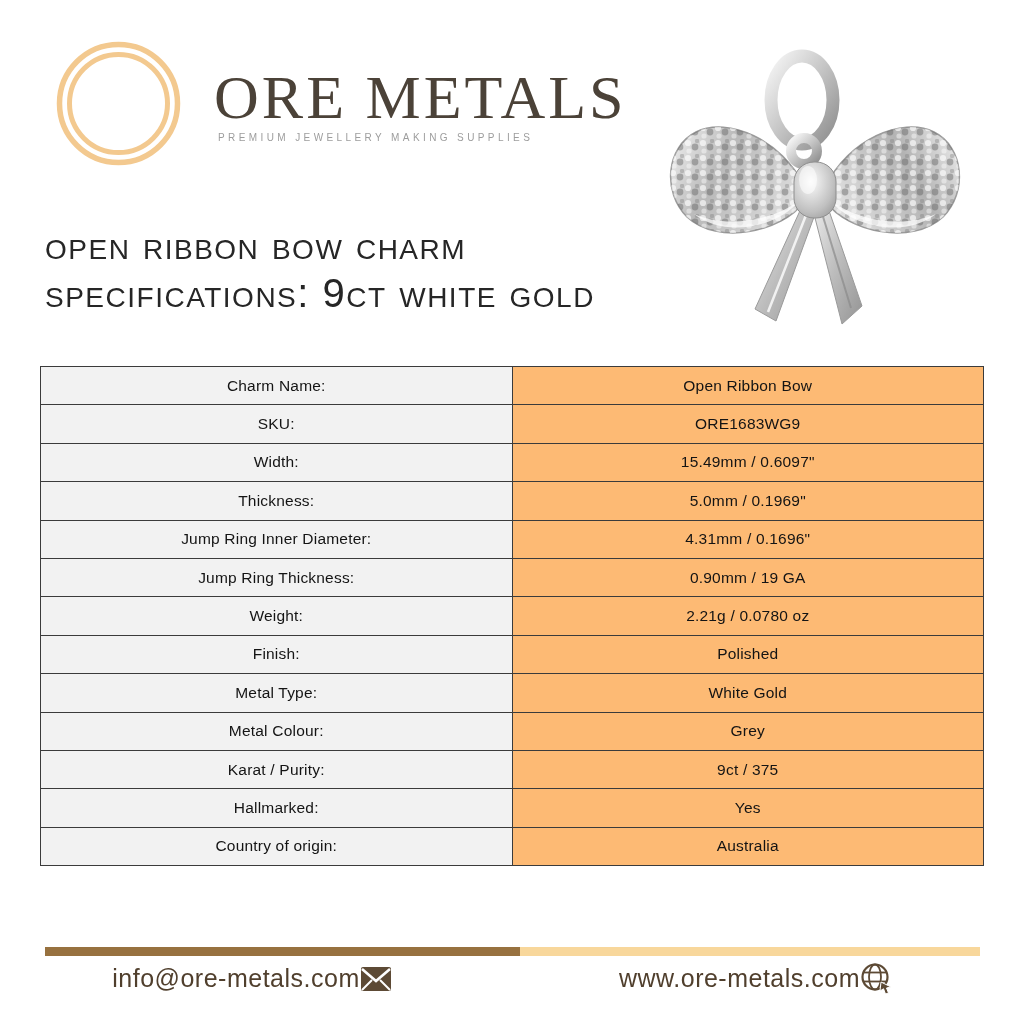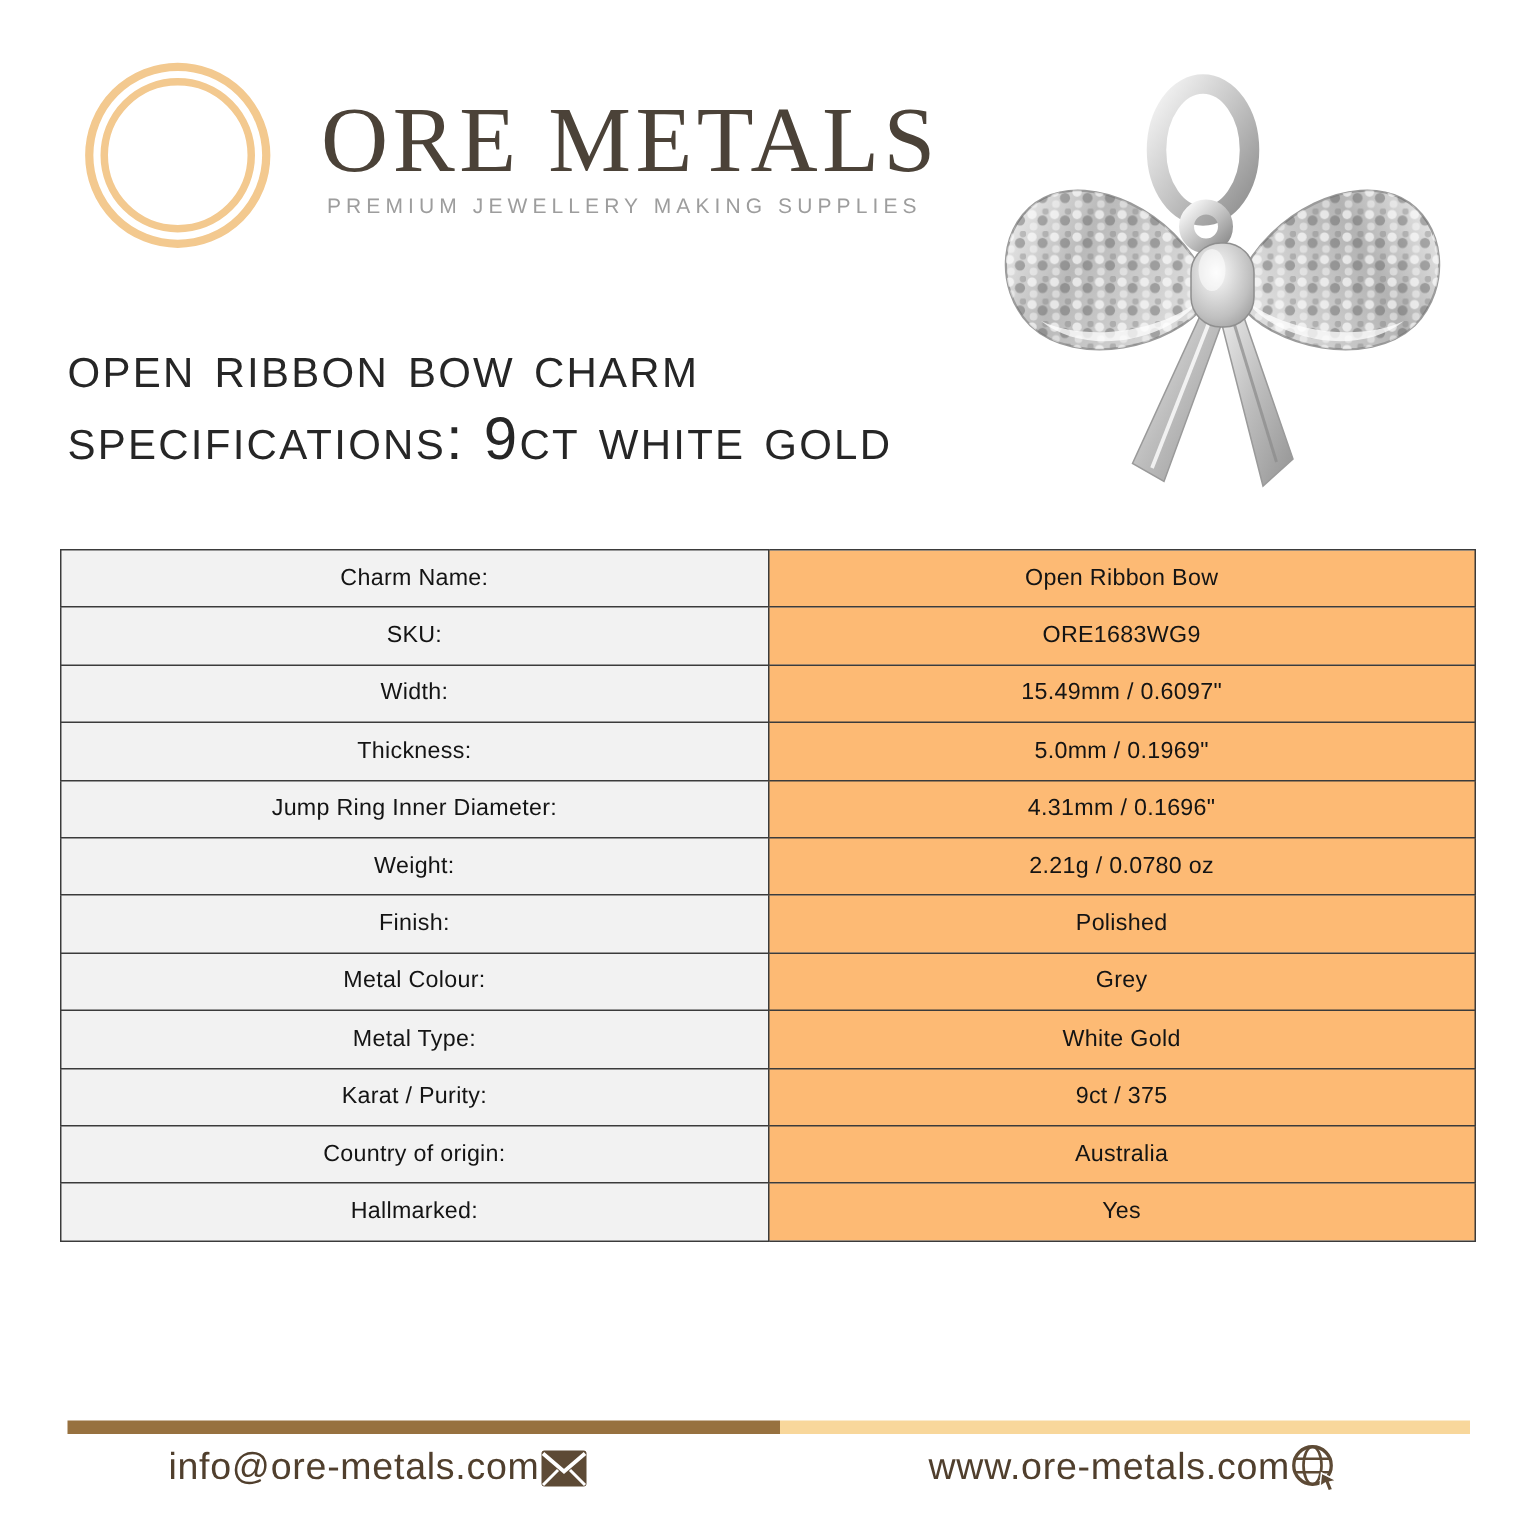--- a/index.html
+++ b/index.html
@@ -28,21 +28,21 @@
     font-size: 62px;
     line-height: 64px;
     letter-spacing: 3px;
     color: #4b4238;
     font-weight: 400;
     white-space: nowrap;
   }
   .brand-tagline {
     margin-top: 3px;
     margin-left: 4px;
-    font-size: 14px;
+    font-size: 10px;
     letter-spacing: 3.4px;
     color: #9d9d9d;
     white-space: nowrap;
   }
 
   
   .product-image {
     position: absolute;
     top: 34px;
     right: 32px;
@@ -223,54 +223,58 @@
           <tr>
             <td class="label-cell">Thickness:</td>
             <td class="value-cell">5.0mm / 0.1969"</td>
           </tr>
 
           <tr>
             <td class="label-cell">Jump Ring Inner Diameter:</td>
             <td class="value-cell">4.31mm / 0.1696"</td>
           </tr>
 
+          <tr>
+            <td class="label-cell">Jump Ring Thickness:</td>
+            <td class="value-cell">0.90mm / 19 GA</td>
+          </tr>
 
           <tr>
             <td class="label-cell">Weight:</td>
             <td class="value-cell">2.21g / 0.0780 oz</td>
           </tr>
 
           <tr>
             <td class="label-cell">Finish:</td>
             <td class="value-cell">Polished</td>
           </tr>
 
           <tr>
+            <td class="label-cell">Metal Type:</td>
+            <td class="value-cell">White Gold</td>
+          </tr>
+
+          <tr>
             <td class="label-cell">Metal Colour:</td>
             <td class="value-cell">Grey</td>
           </tr>
 
           <tr>
-            <td class="label-cell">Metal Type:</td>
-            <td class="value-cell">White Gold</td>
-          </tr>
-
-          <tr>
             <td class="label-cell">Karat / Purity:</td>
             <td class="value-cell">9ct / 375</td>
           </tr>
 
           <tr>
+            <td class="label-cell">Hallmarked:</td>
+            <td class="value-cell">Yes</td>
+          </tr>
+
+          <tr>
             <td class="label-cell">Country of origin:</td>
             <td class="value-cell">Australia</td>
-          </tr>
-
-          <tr>
-            <td class="label-cell">Hallmarked:</td>
-            <td class="value-cell">Yes</td>
           </tr>
         </tbody>
     </table>
   </div>
 
   <div class="footer-bar">
     <div class="seg-dark" style="background:#97713f;"></div>
     <div class="seg-light" style="background:#f8d79b;"></div>
   </div>
 

